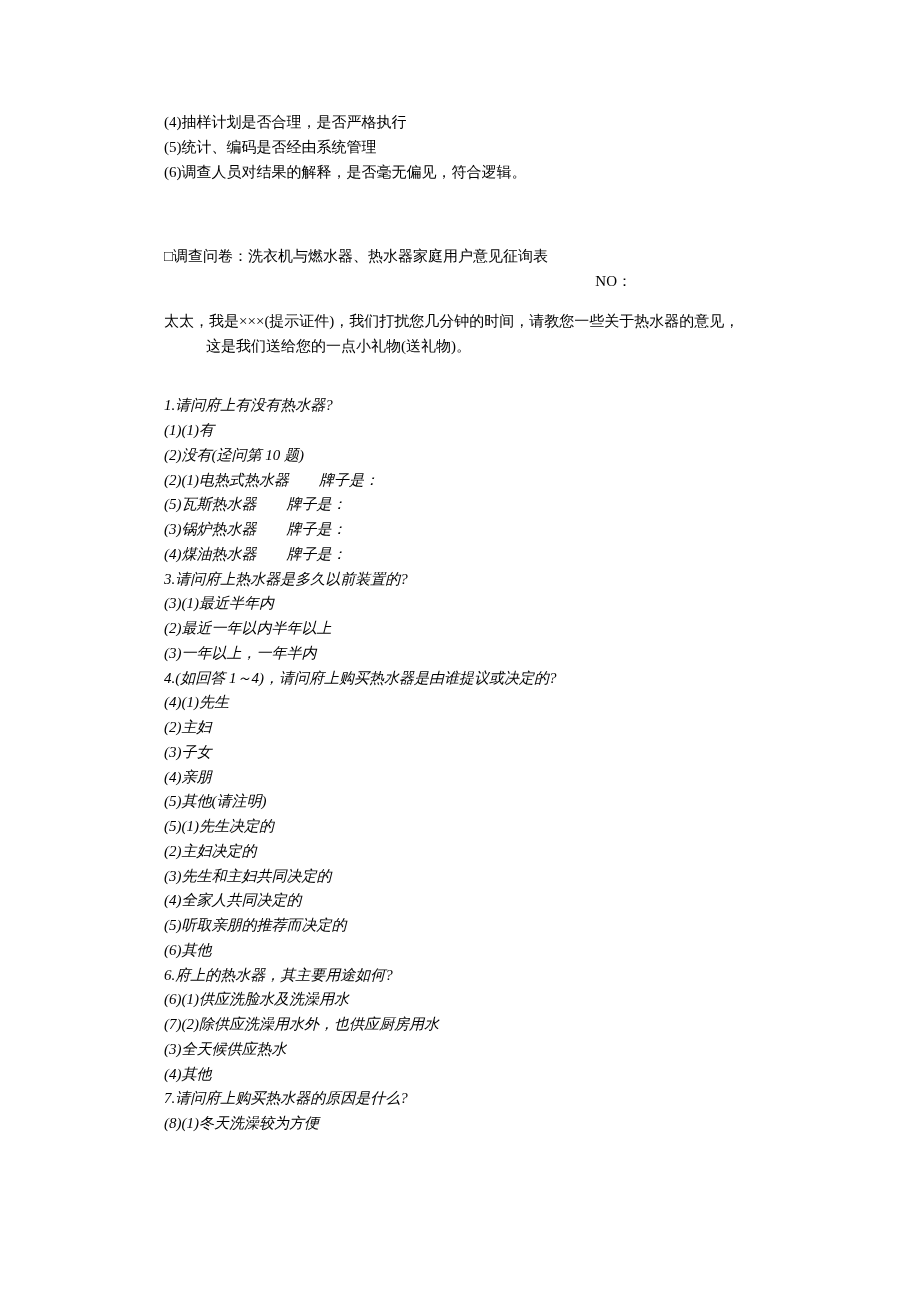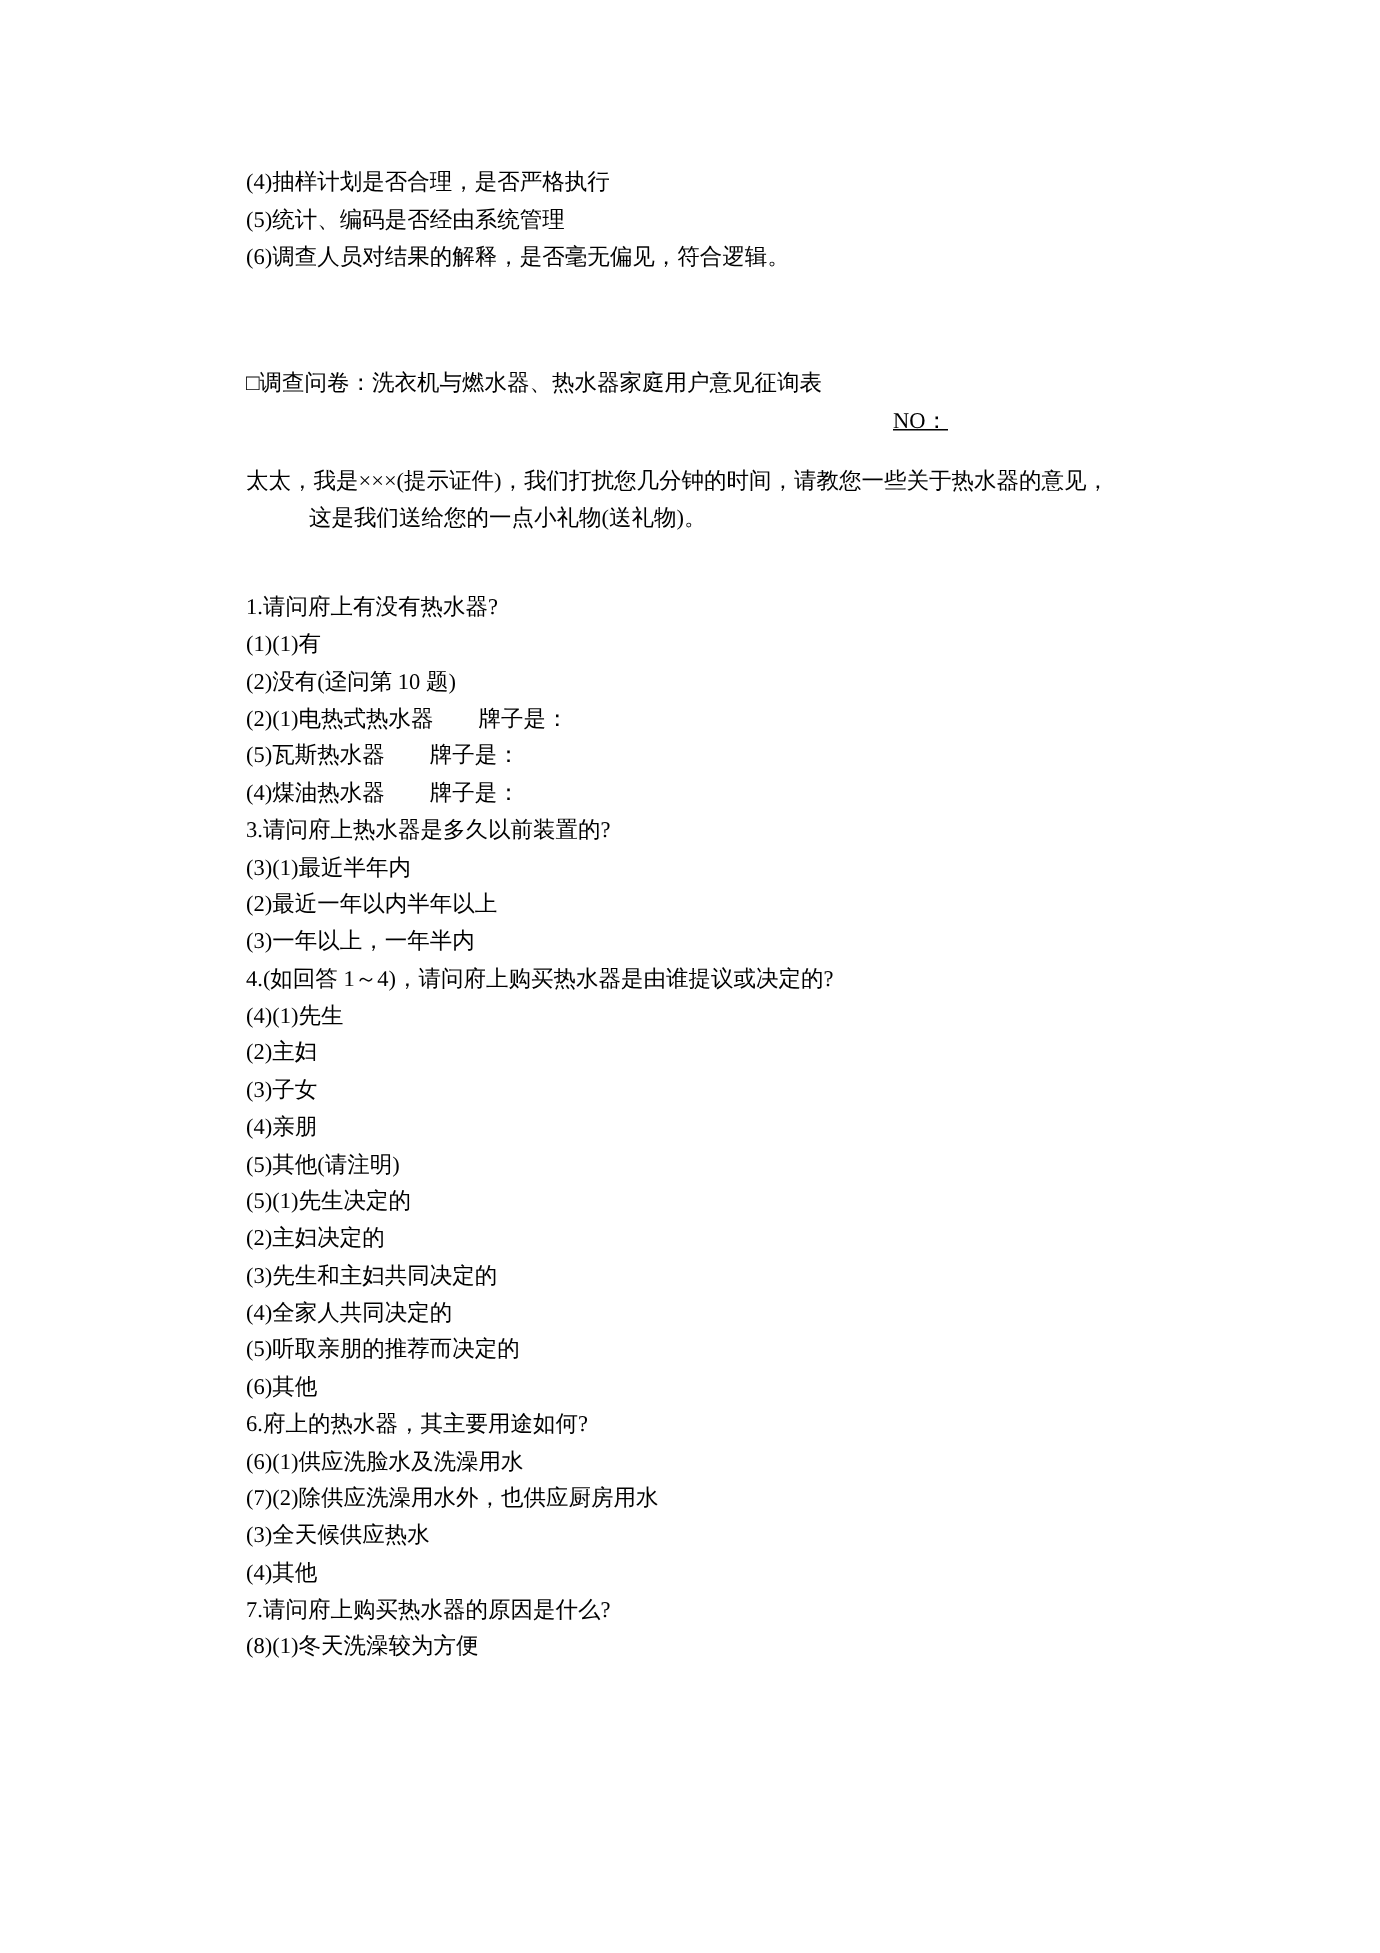--- a/index.html
+++ b/index.html
@@ -17,36 +17,36 @@
     line-height: 1.65;
     color: #000000;
   }
   .indent1 {
     padding-left: 84px;
   }
   .no-line {
     padding-left: 84px;
     padding-right: 120px;
     text-align: right;
-    text-decoration: underline;
   }
   .intro {
     padding-left: 84px;
     text-indent: -42px;
     margin-left: 0;
   }
   .intro-block {
     padding-left: 42px;
     text-indent: 0;
   }
   .q-wrap {
     padding-left: 84px;
   }
   .q {
     margin: 0;
+    font-style: italic;
   }
   .brand {
     display: inline-block;
     width: 30px;
   }
   .gap {
     height: 20px;
   }
   .gap2 {
     height: 40px;
@@ -79,20 +79,23 @@
     <p class="q">(1)(1)有</p>
     <p class="q">(2)没有(迳问第 10 题)</p>
 
     <p class="q">
       <span>(2)(1)电热式热水器</span><span class="brand"></span><span>牌子是：</span>
     </p>
     <p class="q">
       <span>(5)瓦斯热水器</span><span class="brand"></span><span>牌子是：</span>
     </p>
     <p class="q">
+      <span>(3)锅炉热水器</span><span class="brand"></span><span>牌子是：</span>
+    </p>
+    <p class="q">
       <span>(4)煤油热水器</span><span class="brand"></span><span>牌子是：</span>
     </p>
 
     <p class="q">3.请问府上热水器是多久以前装置的?</p>
     <p class="q">(3)(1)最近半年内</p>
     <p class="q">(2)最近一年以内半年以上</p>
     <p class="q">(3)一年以上，一年半内</p>
 
     <p class="q">4.(如回答 1～4)，请问府上购买热水器是由谁提议或决定的?</p>
     <p class="q">(4)(1)先生</p>

